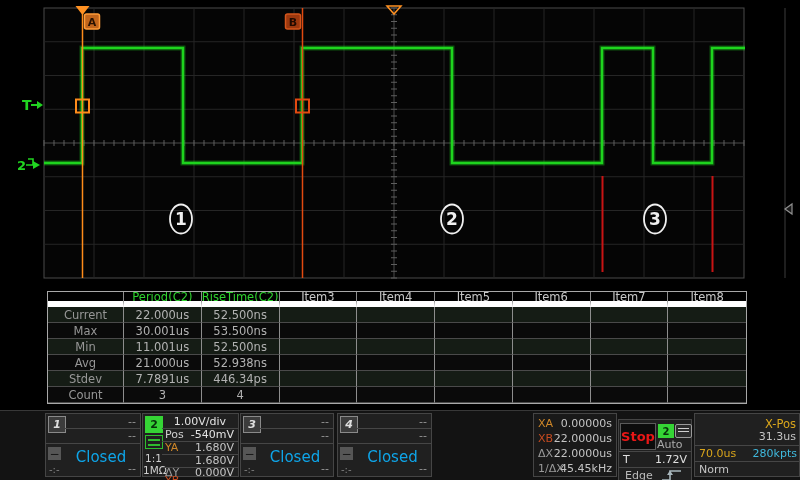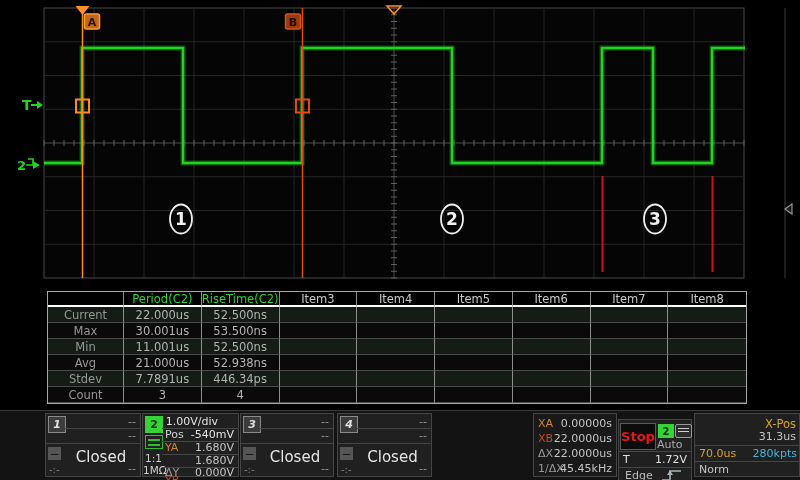--- a/index.html
+++ b/index.html
@@ -7,35 +7,35 @@
           font-family:"DejaVu Sans","Liberation Sans",sans-serif;-webkit-font-smoothing:antialiased;}
   
   #scope-svg{position:absolute;left:0;top:0;}
   
   #mtable{position:absolute;left:47px;top:291px;width:698px;height:111px;
           display:grid;grid-template-columns:76px repeat(8,1fr);grid-template-rows:15px repeat(6,1fr);
           border:1px solid #a8a8a8;background:#050505;font-size:11.5px;}
   .mcell{border-right:1px solid #8d8d8d;border-bottom:1px solid #4a4a4a;
          display:flex;align-items:center;justify-content:center;color:#b2b2b2;overflow:hidden;white-space:nowrap;}
   .mcell:nth-child(9n){border-right:none;}
-  .mhead{background:#000;color:#c8c8c8;border-bottom:2px solid #ffffff;text-align:center;}
+  .mhead{background:#000;color:#c8c8c8;border-bottom:6px solid #ffffff;text-align:center;}
   .mhead.hl{color:#2fd32f;}
   .mlabel{color:#979797;}
   .tint{background:#151c15;}
   .dark{background:#0a0a0a;}
   
   #bar{position:absolute;left:0;top:410px;width:800px;height:70px;background:#131313;border-top:1px solid #383838;}
   .panel{position:absolute;background:#202020;border:1px solid #454545;box-sizing:border-box;}
   .badge{position:absolute;display:flex;align-items:center;justify-content:center;
          font-weight:bold;font-style:italic;font-size:11px;}
   .chnum{left:2px;top:2px;width:16px;height:15px;background:#3c3c3c;border:1px solid #8a8a8a;color:#e0e0e0;}
   .greenbadge{background:#35d435;border:1px solid #35d435;color:#06300a;font-style:normal;}
   .minusbtn{position:absolute;left:2px;top:33px;width:13px;height:13px;background:#565656;color:#161616;
             display:flex;align-items:center;justify-content:center;font-size:12px;line-height:1;}
-  .closed{position:absolute;left:18px;right:2px;top:34px;text-align:center;color:#e5e5e5;font-size:15px;}
+  .closed{position:absolute;left:18px;right:2px;top:34px;text-align:center;color:#0ea5e9;font-size:15px;}
   .dashrow{position:absolute;color:#9a9a9a;font-size:11px;}
   .sep{position:absolute;height:1px;background:#464646;}
   .vlabel{font-size:10.5px;color:#cfcfcf;}
   .rowline{position:absolute;font-size:11px;color:#c4c4c4;white-space:nowrap;}
   .orange{color:#cf8728;} .redorange{color:#c64b20;} .graylab{color:#9a9a9a;}
   .yellow{color:#d9a51b;} .cyan{color:#3fb9dd;}
   #stop-btn{position:absolute;left:1px;top:3px;width:34px;height:25px;background:#0c0c0c;border:1px solid #5a5a5a;
             color:#e81717;font-weight:bold;font-size:13px;display:flex;align-items:center;justify-content:center;}
   #tb-box{position:absolute;left:1px;top:2px;width:66px;height:27px;background:#070707;border:1px solid #6a6a6a;
           display:flex;align-items:center;justify-content:center;gap:3px;color:#f0f0f0;}
@@ -292,21 +292,21 @@
     </div>
 
     <div class="panel" style="left:142px;top:2px;width:97px;height:64px;">
       <div class="badge chnum greenbadge">2</div>
       <div style="position:absolute;left:2px;top:21px;width:16px;height:12px;border:1px solid #2ebd2e;">
         <div style="position:absolute;left:2px;right:2px;top:3px;height:2px;background:#2ebd2e;"></div>
         <div style="position:absolute;left:2px;right:2px;top:8px;border-top:2px dashed #2ebd2e;"></div>
       </div>
       <div class="vlabel" style="position:absolute;left:2px;top:38px;">1:1</div>
       <div class="vlabel" style="position:absolute;left:0px;top:50px;">1MΩ</div>
-      <div class="rowline" style="right:20px;top:1px;color:#e2e2e2;margin-left:41px;">1.00V/div</div>
+      <div class="rowline" style="right:12px;top:1px;color:#e2e2e2;margin-left:41px;">1.00V/div</div>
       <div class="sep" style="left:19px;right:0;top:14px;"></div>
       <div class="rowline" style="left:22px;top:14px;color:#cfcfcf;">Pos</div>
       <div class="rowline" style="right:4px;top:14px;color:#e2e2e2;">-540mV</div>
       <div class="sep" style="left:19px;right:0;top:27px;"></div>
       <div class="rowline orange" style="left:22px;top:27px;">YA</div>
       <div class="rowline" style="right:4px;top:27px;">1.680V</div>
       <div class="sep" style="left:19px;right:0;top:40px;"></div>
       <div class="rowline redorange" style="left:22px;top:40px;margin-top:20px;">YB</div>
       <div class="rowline" style="right:4px;top:40px;">1.680V</div>
       <div class="sep" style="left:19px;right:0;top:53px;"></div>

